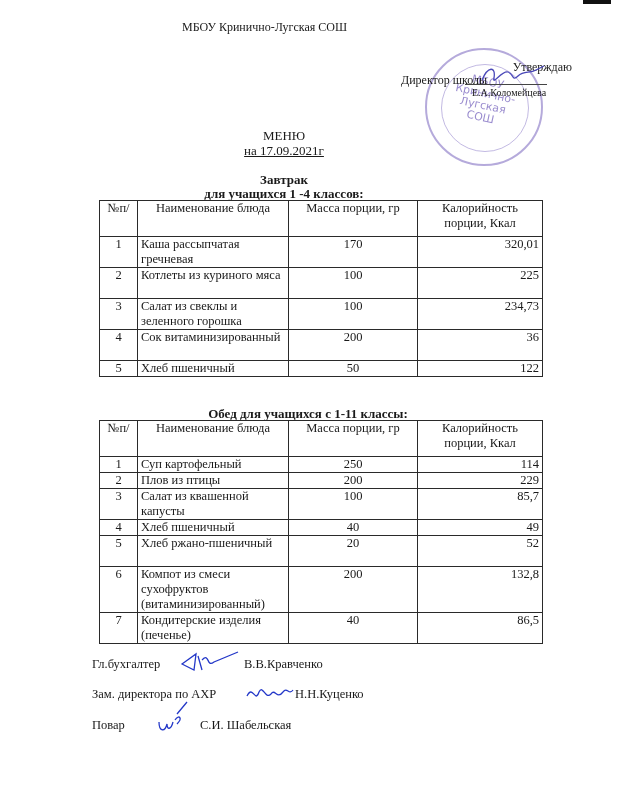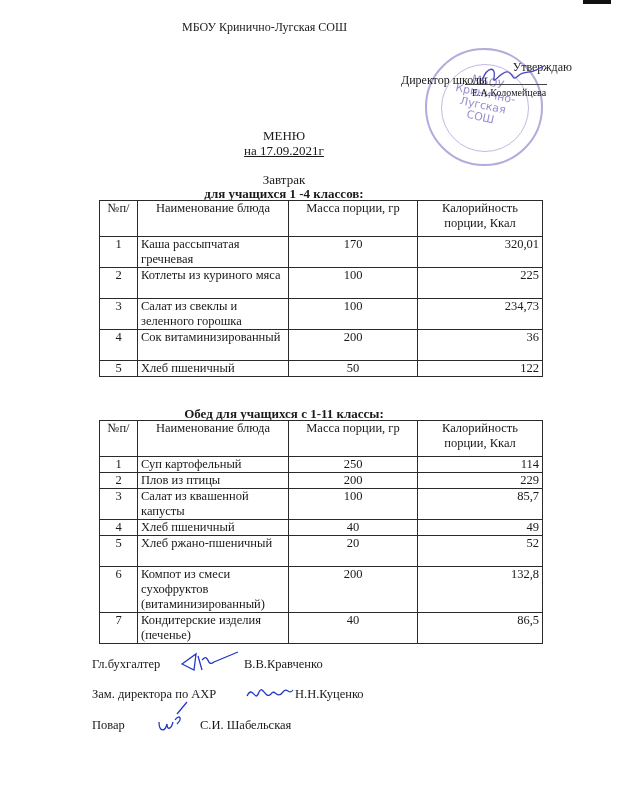--- a/index.html
+++ b/index.html
@@ -18,23 +18,23 @@
     .stamp { left: 425px; top: 48px; width: 118px; height: 118px; border-radius: 50%;
       border: 2px solid rgba(120,100,190,0.55); box-sizing: border-box; }
     .stamp-inner { position:absolute; left: 14px; top: 14px; width: 86px; height: 86px; border-radius: 50%;
       border: 1px solid rgba(120,100,190,0.45); }
     .stamp-text { position:absolute; left:0; width:100%; top: 26px; text-align:center; color: rgba(110,90,185,0.7);
       font-family: "DejaVu Sans", sans-serif; font-size: 11px; line-height: 12px; transform: rotate(12deg); }
     .sig-scribble { position:absolute; }
     .title { left: 0; width: 556px; text-align: center; font-size: 13px; padding-left: 12px; box-sizing: border-box; }
     .title.menu { top: 128px; }
     .title.date { top: 143px; text-decoration: underline; }
-    .title.b1 { top: 172px; font-weight: normal; }
+    .title.b1 { top: 172px; font-weight: bold; }
     .title.b2 { top: 186px; font-weight: bold; }
-    .title.b3 { top: 406px; font-weight: bold; }
+    .title.b3 { top: 406px; font-weight: bold; margin-left: 24px; }
     table.menu-table { position: absolute; left: 99px; width: 444px; border-collapse: collapse; font-size: 12.5px; }
     table.menu-table td, table.menu-table th {
       border: 1px solid #2a2a2a; padding: 0 3px; vertical-align: top; line-height: 15px; font-weight: normal;
     }
     table.menu-table th { text-align: center; }
     .c-num { width: 31px; text-align: center; }
     .c-name { width: 144px; text-align: left; }
     .c-mass { width: 122px; text-align: center; margin-left: 42px; }
     .c-cal { text-align: right; }
     #t1 { top: 200px; }

